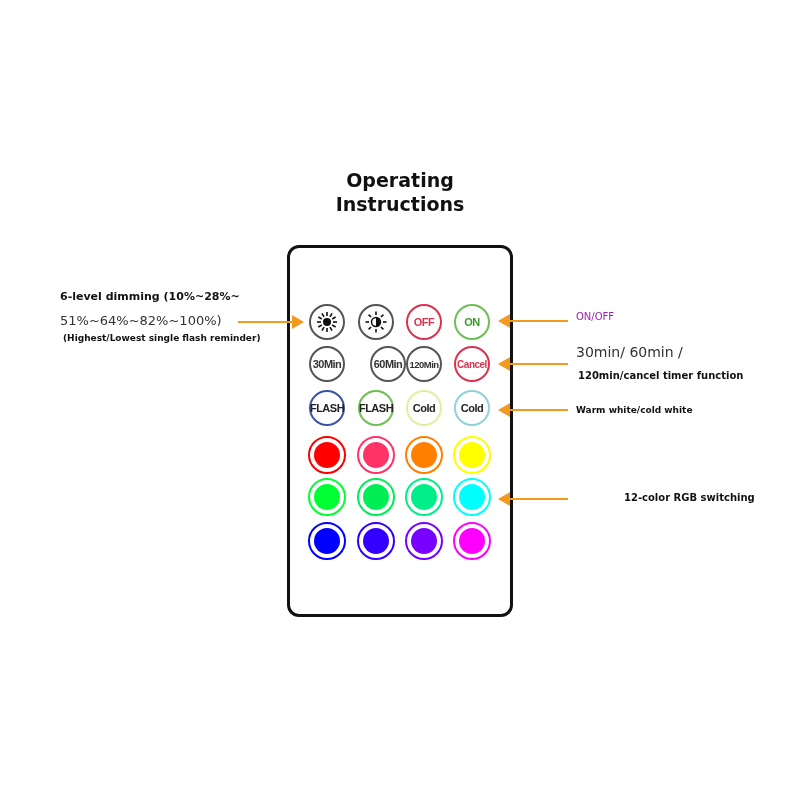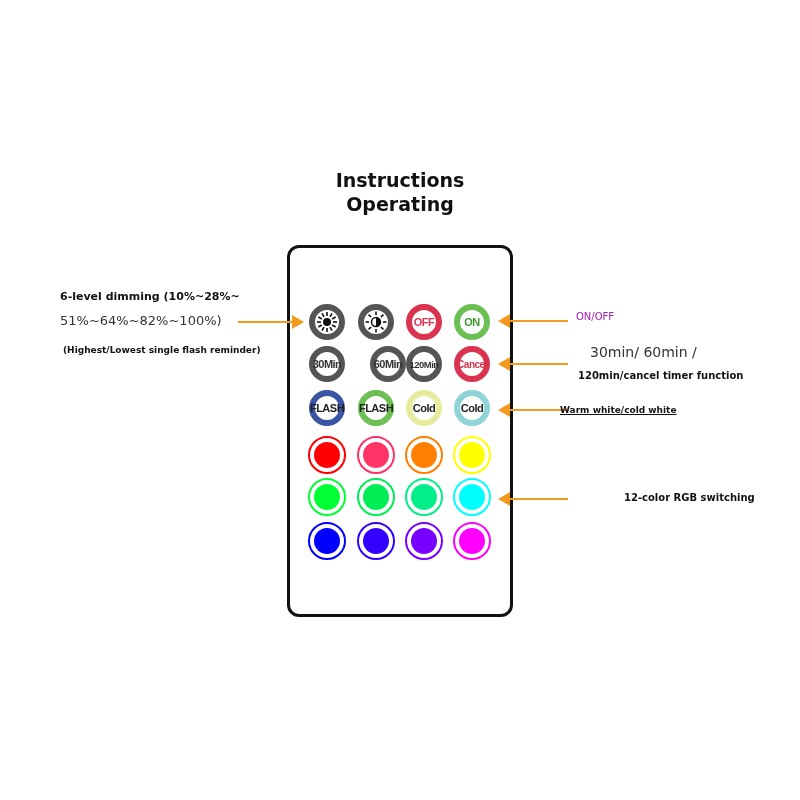--- a/index.html
+++ b/index.html
@@ -1,33 +1,33 @@
 <!DOCTYPE html>
 <html><head>
 <meta charset="utf-8">
 <style>
   html, body { margin: 0; padding: 0; }
   body { width: 800px; height: 800px; background: #ffffff; position: relative; overflow: hidden; font-family: "DejaVu Sans", sans-serif; color: #111; }
   .title { position: absolute; left: 300px; top: 168px; width: 200px; text-align: center; font-weight: bold; font-size: 19px; line-height: 24px; color: #111; }
   .remote { position: absolute; left: 287px; top: 245px; width: 220px; height: 366px; border: 3px solid #111; border-radius: 12px; background: #fff; }
-  .btn { position: absolute; width: 36px; height: 36px; border-radius: 50%; border: 6px solid #a21caf; box-sizing: border-box; display: flex; align-items: center; justify-content: center; font-family: "Liberation Sans", sans-serif; font-weight: bold; font-size: 11px; letter-spacing: -0.5px; background: #fff; cursor: pointer; }
+  .btn { position: absolute; width: 36px; height: 36px; border-radius: 50%; border: 2px solid #a21caf; box-sizing: border-box; display: flex; align-items: center; justify-content: center; font-family: "Liberation Sans", sans-serif; font-weight: bold; font-size: 11px; letter-spacing: -0.5px; background: #fff; cursor: pointer; }
   .btn.color { border-width: 2px; }
   .btn.color .fill { width: 26px; height: 26px; border-radius: 50%; }
   .lbl { position: absolute; white-space: nowrap; }
   .bold { font-weight: bold; }
   .arrow { position: absolute; height: 2px; background: #f39a1e; }
   .head-r { position: absolute; width: 0; height: 0; border-top: 7px solid transparent; border-bottom: 7px solid transparent; border-left: 12px solid #f39a1e; }
   .head-l { position: absolute; width: 0; height: 0; border-top: 7px solid transparent; border-bottom: 7px solid transparent; border-right: 12px solid #f39a1e; }
 </style>
 </head>
 <body>
 
 <div class="title">
+  <div>Operating</div>
   <div>Instructions</div>
-  <div>Operating</div>
 </div>
 
 <div class="remote"></div>
 
 <div id="btns">
     <div class="btn" style="left: 309px; top: 304px; border-color: rgb(85, 85, 85); color: rgb(34, 34, 34);">
       <span style="display: flex;">
         <svg width="24" height="24" viewBox="-12 -12 24 24">
           <circle r="4" fill="#111"></circle>
           <line x1="6" y1="0" x2="10" y2="0" stroke="#111" stroke-width="1.6"></line>
@@ -124,32 +124,32 @@
     <div class="btn color" style="left: 405px; top: 522px; width: 38px; height: 38px; border-color: rgb(119, 0, 255); opacity: 1;">
       <div class="fill" style="background: rgb(119, 0, 255);"></div>
     </div>
     <div class="btn color" style="left: 453px; top: 522px; width: 38px; height: 38px; border-color: rgb(255, 0, 255); opacity: 1;">
       <div class="fill" style="background: rgb(255, 0, 255);"></div>
     </div>
   </div>
 
 <div class="lbl bold" style="left:60px;top:290px;font-size:11px;">6-level dimming (10%~28%~</div>
 <div class="lbl" style="left:60px;top:313px;font-size:13px;color:#333;">51%~64%~82%~100%)</div>
-<div class="lbl bold" style="left:63px;top:345px;font-size:9px;">(Highest/Lowest single flash reminder)</div>
+<div class="lbl bold" style="left:63px;top:333px;font-size:9px;">(Highest/Lowest single flash reminder)</div>
 <div class="arrow" style="left:238px;top:321px;width:56px;"></div>
 <div class="head-r" style="left:292px;top:315px;"></div>
 
 <div class="head-l" style="left:498px;top:314px;"></div>
 <div class="arrow" style="left:508px;top:320px;width:60px;"></div>
 <div class="lbl" style="left:576px;top:311px;font-size:10px;color:#a21caf;">ON/OFF</div>
 
 <div class="head-l" style="left:498px;top:357px;"></div>
 <div class="arrow" style="left:508px;top:363px;width:60px;"></div>
-<div class="lbl" style="left:576px;top:344px;font-size:14px;color:#333;margin-left:14px;">30min/ 60min /</div>
+<div class="lbl" style="left:576px;top:344px;font-size:14px;color:#333;">30min/ 60min /</div>
 <div class="lbl bold" style="left:578px;top:370px;font-size:10px;">120min/cancel timer function</div>
 
 <div class="head-l" style="left:498px;top:403px;"></div>
 <div class="arrow" style="left:508px;top:409px;width:60px;"></div>
-<div class="lbl bold" style="left:560px;top:405px;font-size:9px;text-decoration:underline;">Warm white/cold white</div>
+<div class="lbl bold" style="left:576px;top:405px;font-size:9px;">Warm white/cold white</div>
 
 <div class="head-l" style="left:498px;top:492px;"></div>
 <div class="arrow" style="left:508px;top:498px;width:60px;"></div>
 <div class="lbl bold" style="left:576px;top:492px;font-size:10px;margin-left:48px;">12-color RGB switching</div>
 
 </body></html>

